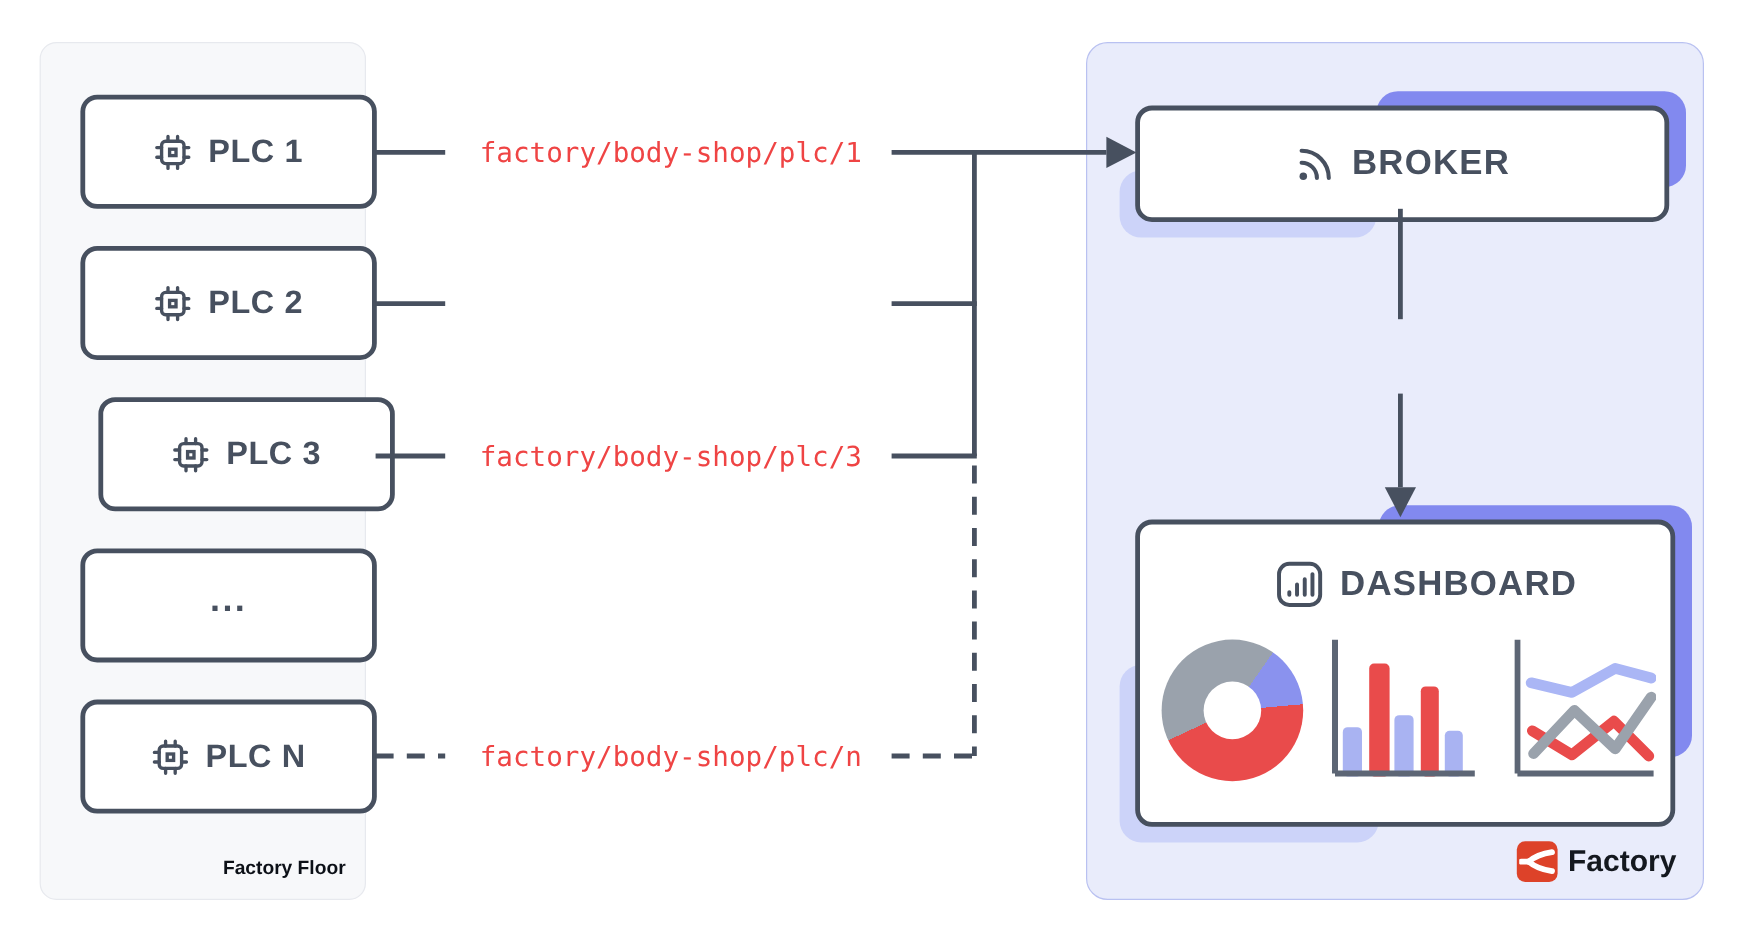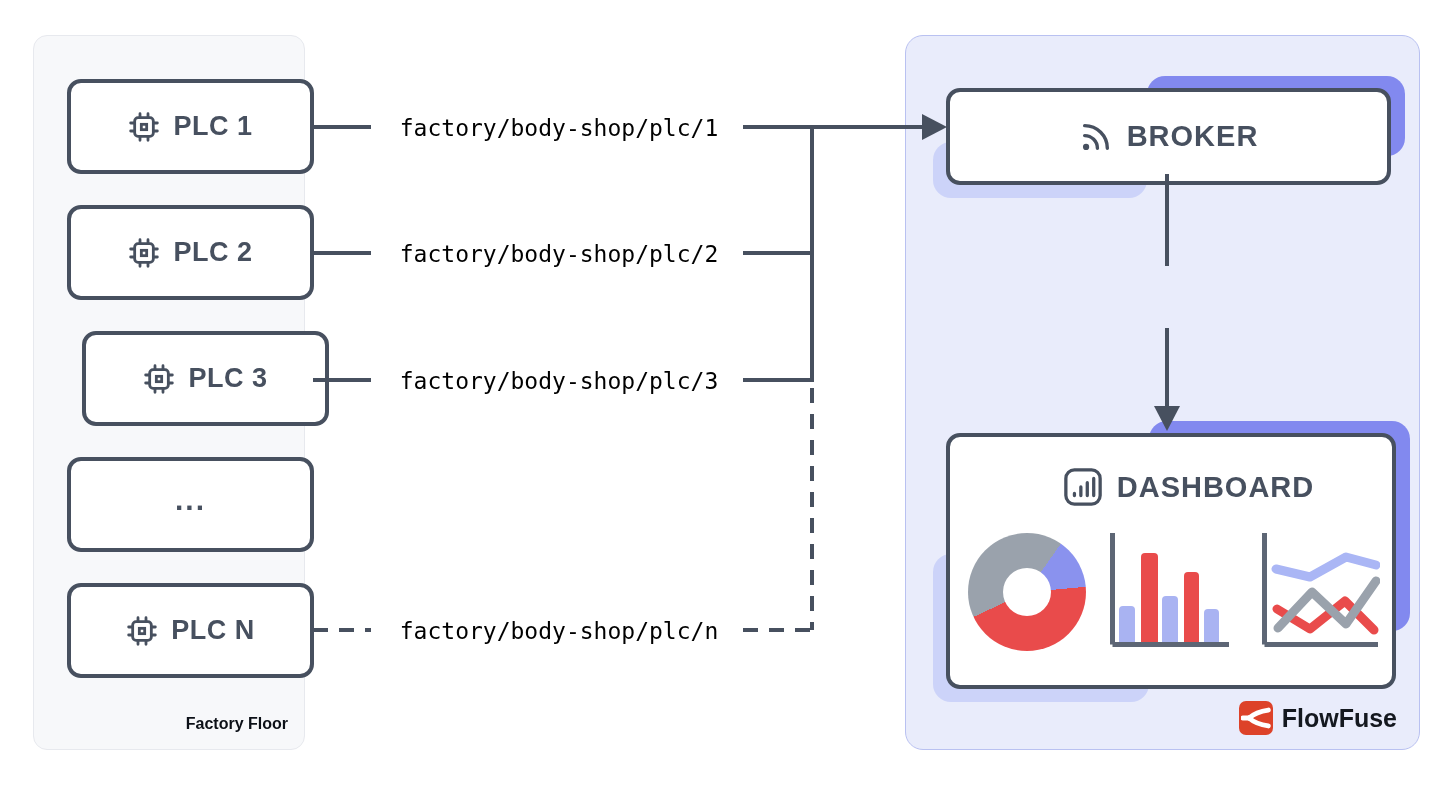--- a/index.html
+++ b/index.html
@@ -30,21 +30,21 @@
   }
   .ellipsis-label { font-size:30px; letter-spacing:2px; padding-bottom:10px; }
   .factory-floor-label {
     position:absolute; right:16px; bottom:16px;
     font-size:16px; font-weight:bold; color:#0c1017;
   }
 
   
   .topic-label {
     position:absolute; width:358px; text-align:center;
-    font-family:"DejaVu Sans Mono", monospace; font-size:23px; color:#000000;
+    font-family:"DejaVu Sans Mono", monospace; font-size:23px; color:#ef4444;
     transform:translateY(-50%); white-space:nowrap;
   }
   .topic-1 { left:380px; top:128px; }
   .topic-2 { left:380px; top:254px; }
   .topic-3 { left:380px; top:381px; }
   .topic-n { left:380px; top:631px; }
   .topic-wildcard {
     position:absolute; left:967px; top:297px; width:400px; text-align:center;
     font-family:"DejaVu Sans Mono", monospace; font-size:23px; color:#4e46c9;
     transform:translateY(-50%); white-space:nowrap;
@@ -152,21 +152,20 @@
           <rect x="10" y="10" width="4" height="4"></rect>
         <path d="M9 2v3M15 2v3M9 19v3M15 19v3M2 9h3M2 15h3M19 9h3M19 15h3"></path>
       </svg>
       <span class="device-label">PLC N</span>
     </div>
 
     <div class="factory-floor-label">Factory Floor</div>
   </div>
 
   <div class="topic-label topic-1">factory/body-shop/plc/1</div>
-  <div class="topic-label topic-2">factory/body-shop/plc/2</div>
   <div class="topic-label topic-3">factory/body-shop/plc/3</div>
   <div class="topic-label topic-n">factory/body-shop/plc/n</div>
   <div class="topic-wildcard">factory/body-shop/plc/#</div>
 
   <svg class="connector-svg" width="1452" height="786">
     <g stroke="#47505f" stroke-width="4" fill="none">
 
       <path d="M313 127 H371"></path>
       <path d="M743 127 H922"></path>
 
@@ -243,17 +242,17 @@
     </div>
 
     <div class="brand-row">
       <div class="brand-icon">
         <svg width="30" height="30" viewBox="0 0 34 34" fill="none" stroke="#ffffff" stroke-width="5.5" stroke-linecap="round">
           <path d="M2 17 H10"></path>
           <path d="M31 8 Q17 10 9 17"></path>
           <path d="M31 26 Q17 24 9 17"></path>
         </svg>
       </div>
-      <span class="brand-text">FlowFuse</span>
+      <span class="brand-text">Factory</span>
     </div>
 
   </div>
 </div>
 
 </body></html>

